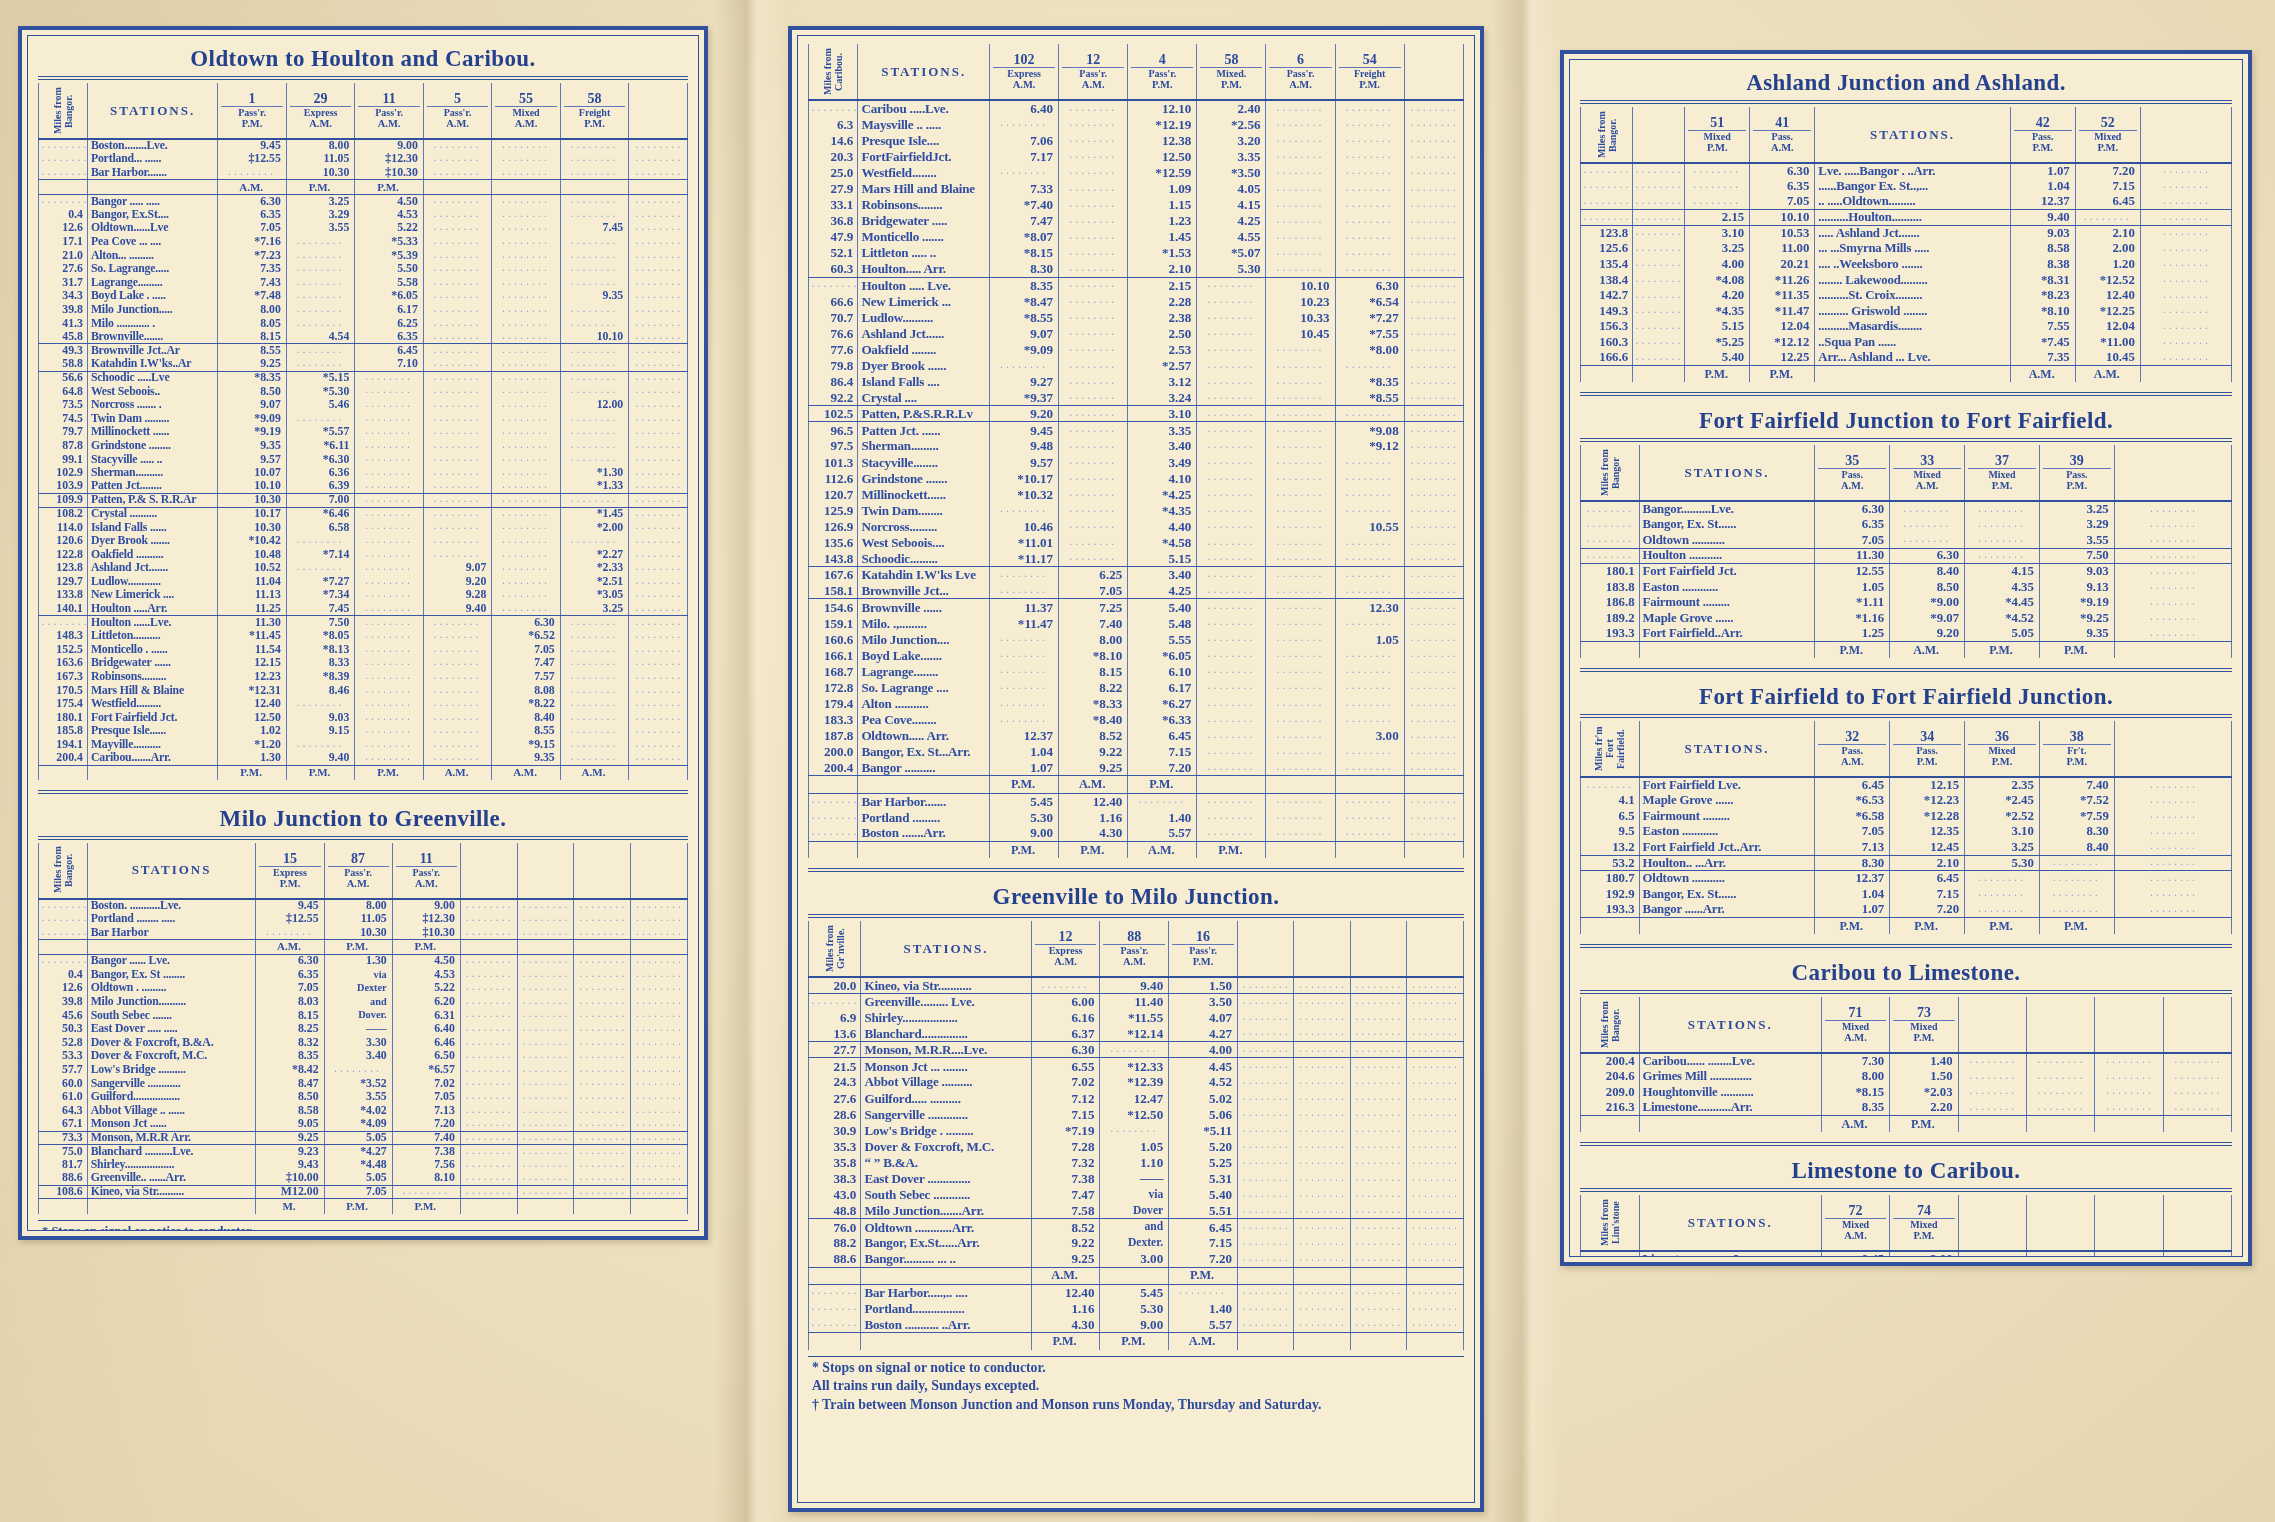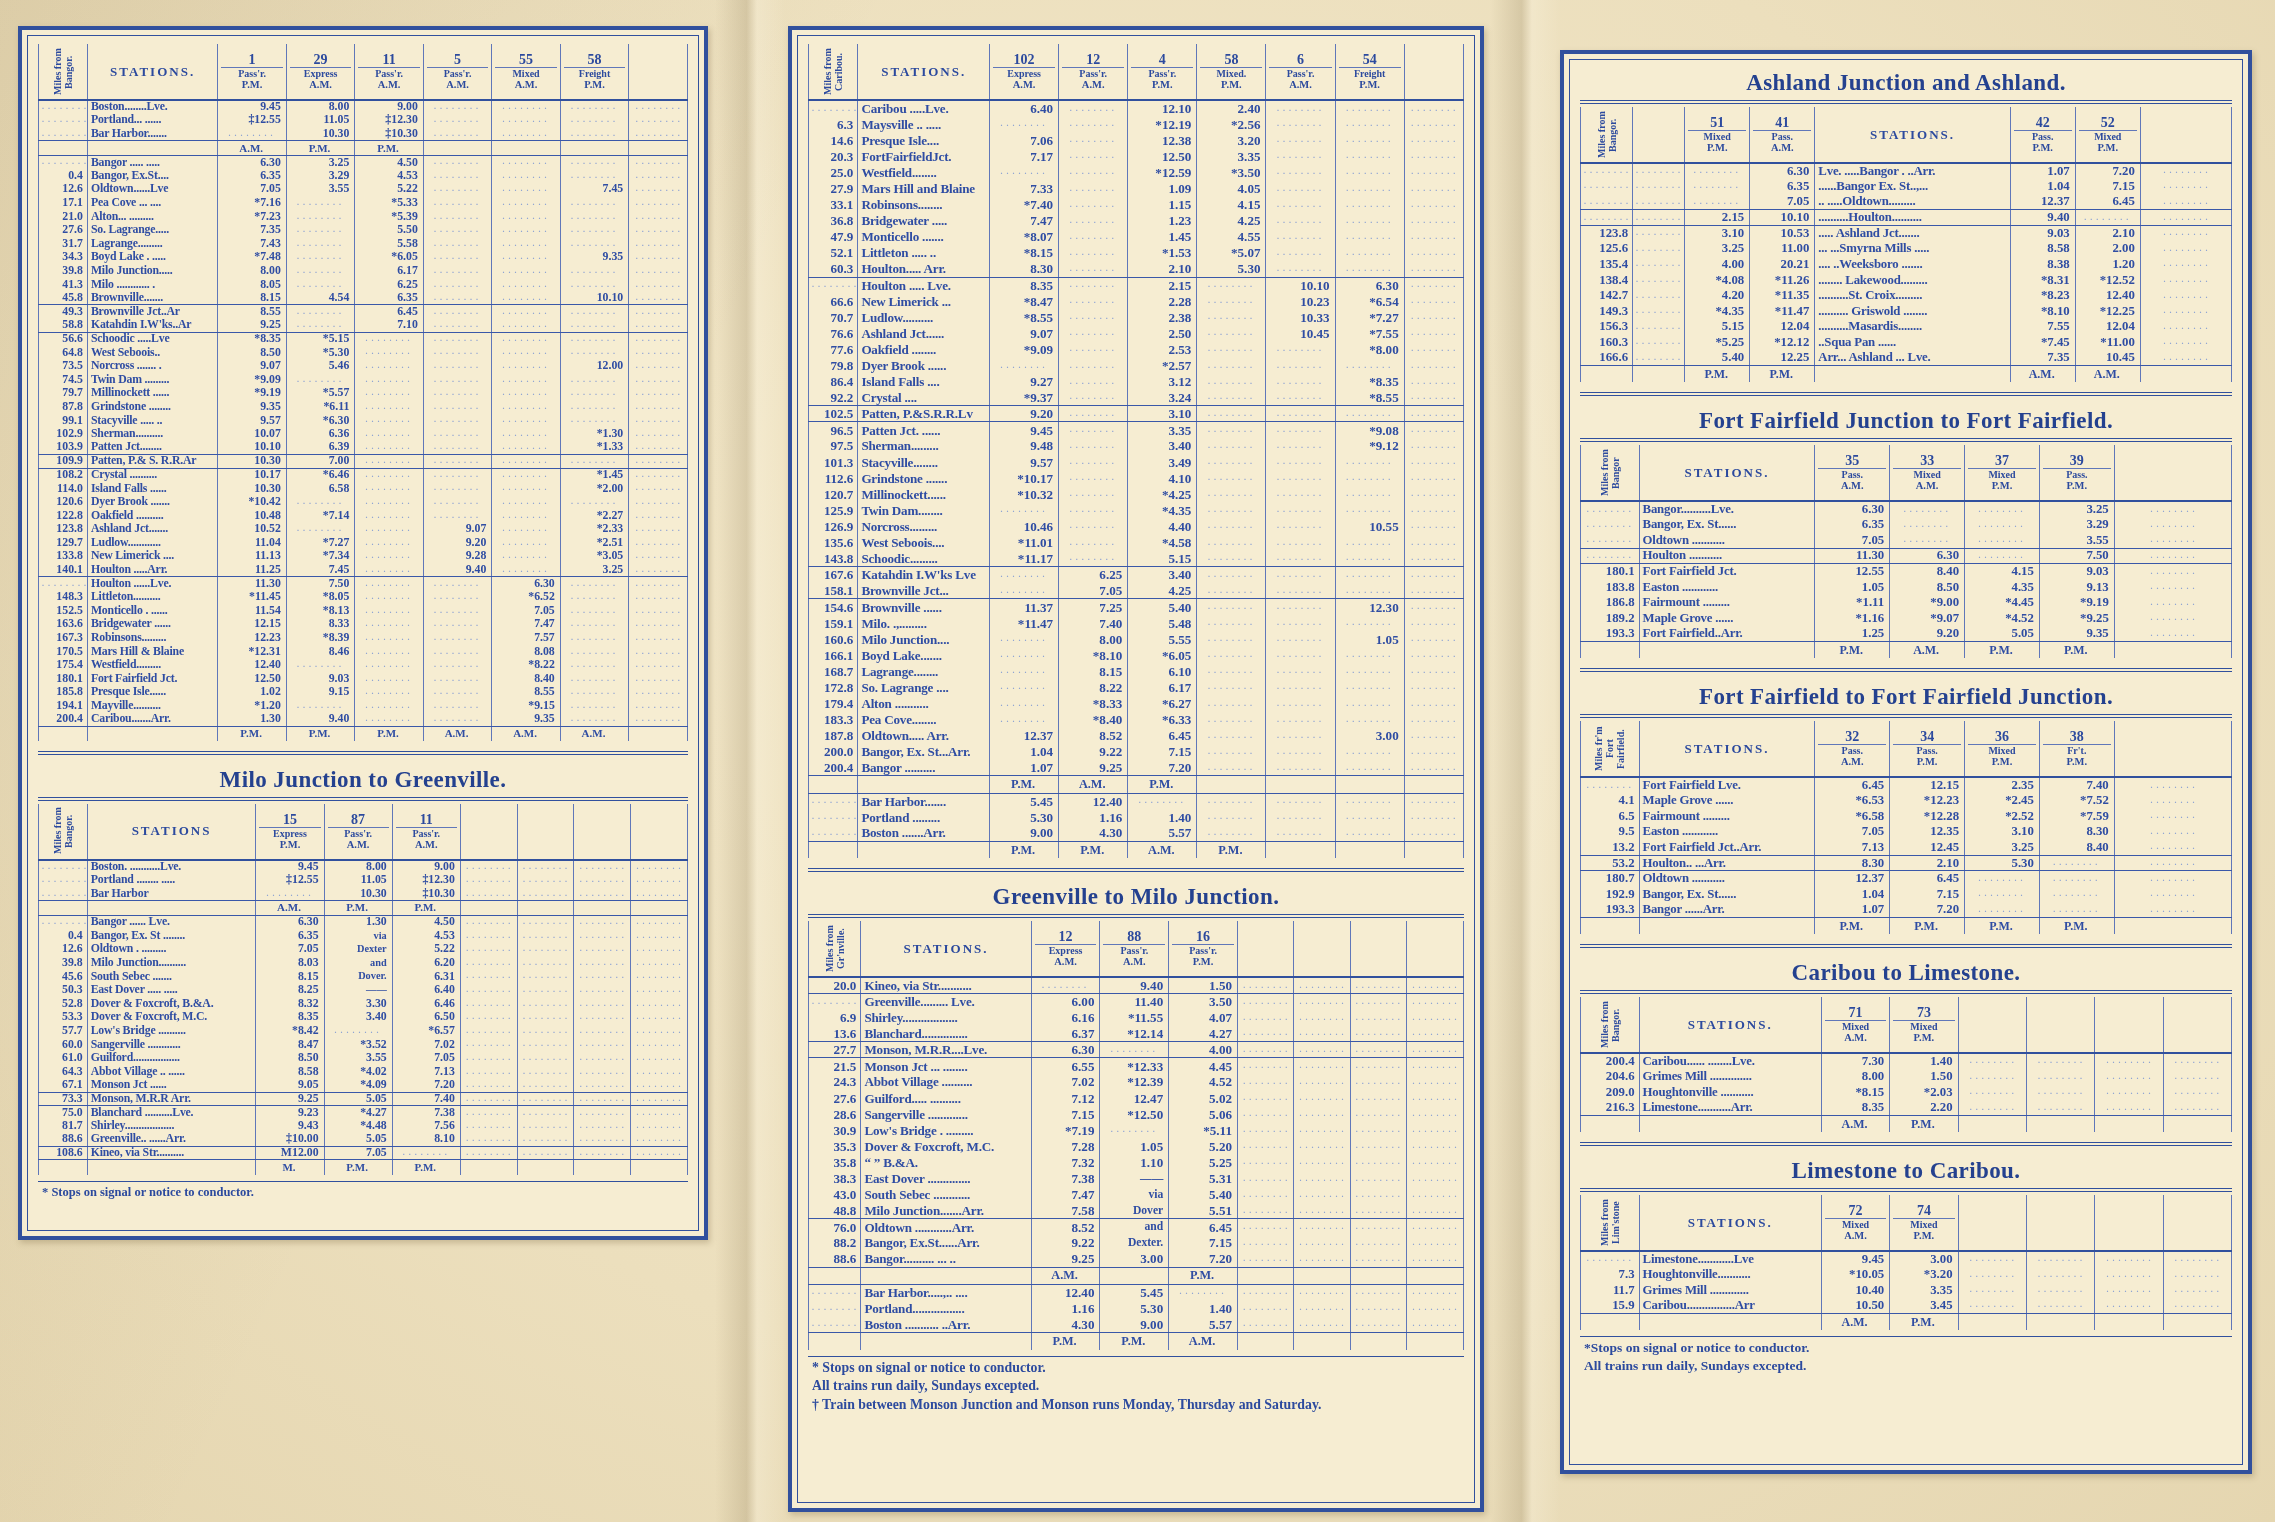--- a/index.html
+++ b/index.html
@@ -14,21 +14,21 @@
   .crease{position:absolute;top:0;bottom:0;width:70px;pointer-events:none;
     background:linear-gradient(90deg, rgba(110,90,50,0) 0%, rgba(110,90,50,.18) 45%, rgba(255,250,235,.25) 60%, rgba(110,90,50,0) 100%);}
   .crease-1{left:715px;}
   .crease-2{left:1490px;}
 
   .panel{position:absolute;box-sizing:border-box;border:4px solid #31509d;background:#f6edd2;
     padding:5px;--rh:14px;--fs:12px;box-shadow:2px 3px 6px rgba(90,70,30,.25);}
   .inner{box-sizing:border-box;border:1.5px solid #31509d;height:100%;padding:8px 10px 4px;overflow:hidden;}
   .panel-left{left:18px;top:26px;width:690px;height:1214px;--rh:13.6px;--fs:11.8px;}
   .panel-middle{left:788px;top:26px;width:696px;height:1486px;--rh:16.1px;--fs:13.1px;}
-  .panel-right{left:1560px;top:50px;width:692px;height:1424px;--rh:15.6px;--fs:12.8px;}
+  .panel-right{left:1560px;top:50px;width:692px;height:1216px;--rh:15.6px;--fs:12.8px;}
 
   .table-block{margin-bottom:6px;}
   .table-block + .table-block{border-top:4px double #31509d;padding-top:10px;margin-top:10px;}
   .tbl-title{font-weight:bold;text-align:center;color:#24418f;font-size:23px;letter-spacing:.4px;
     padding:2px 0 4px;border-bottom:4px double #31509d;margin-bottom:3px;white-space:nowrap;}
 
   table.tt{width:100%;border-collapse:collapse;table-layout:fixed;color:#2f4da3;}
   .tt th,.tt td{box-sizing:border-box;overflow:hidden;white-space:nowrap;padding:0 3px;}
   .tt th{vertical-align:middle;height:56px;border-bottom:2.5px solid #31509d;font-weight:bold;color:#2c4a9e;}
   .tt .vline{border-left:1.3px solid #6077b9;}
@@ -59,20 +59,21 @@
 </style>
 </head>
 <body>
 
 <div class="sheet">
   <div class="crease crease-1"></div>
   <div class="crease crease-2"></div>
   <div class="panel panel-left">
     <div class="inner">
         <div class="table-block">
+          <div class="tbl-title">Oldtown to Houlton and Caribou.</div>
           <table class="tt">
             <colgroup>
               <col style="width: 7.5%;">
               <col style="width: 20%;">
               <col style="width: 10.5%;">
               <col style="width: 10.5%;">
               <col style="width: 10.5%;">
               <col style="width: 10.5%;">
               <col style="width: 10.5%;">
               <col style="width: 10.5%;">

